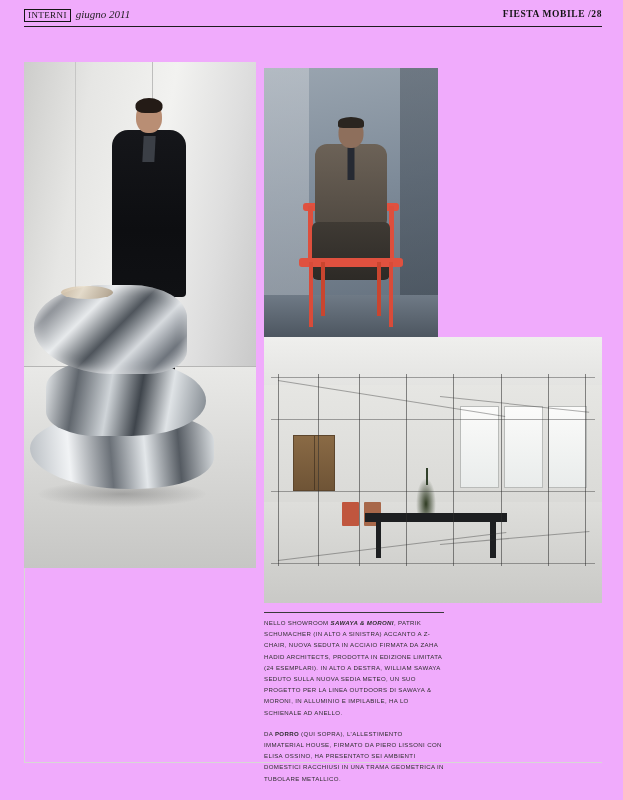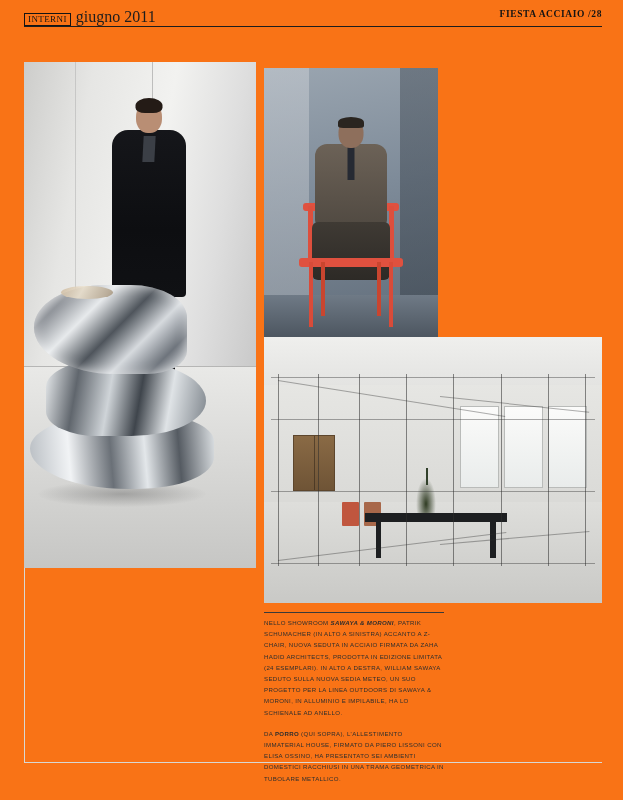--- a/index.html
+++ b/index.html
@@ -12,21 +12,21 @@
     height: 800px;
     overflow: hidden;
     font-family: "Liberation Sans", sans-serif;
     color: #2b2b2b;
   }
 
   .page {
     position: relative;
     width: 623px;
     height: 800px;
-    background: #f97316;
+    background: #f0abfc;
   }
 
   
   .masthead {
     position: absolute;
     left: 24px;
     top: 8px;
     width: 578px;
     height: 18px;
     border-bottom: 1.5px solid #1d1d1d;
@@ -43,21 +43,22 @@
     font-family: "Liberation Serif", serif;
     font-size: 9px;
     letter-spacing: 0.4px;
     color: #141414;
     border: 1px solid #141414;
     padding: 1px 3px 1px 3px;
     line-height: 1;
   }
   .mast-date {
     font-family: "Liberation Serif", serif;
-    font-size: 16px;
+    font-style: italic;
+    font-size: 11px;
     color: #1d1d1d;
   }
   .masthead-right {
     position: absolute;
     right: 0;
     top: 1px;
     font-family: "Liberation Serif", serif;
     font-size: 9.5px;
     letter-spacing: 0.6px;
     color: #141414;
@@ -556,21 +557,21 @@
 <body>
 
 <div class="page">
 
   <div class="masthead">
     <div class="masthead-left">
       <span class="mast-brand">INTERNI</span>
       <span class="mast-date">giugno 2011</span>
     </div>
     <div class="masthead-right">
-      <span>FIESTA ACCIAIO /</span><span class="folio">28</span>
+      <span>FIESTA MOBILE /</span><span class="folio">28</span>
     </div>
   </div>
 
   <div class="left-rule"></div>
   <div class="bottom-rule"></div>
 
   <div class="photo photo-main">
     <div class="pm-bg"></div>
     <div class="pm-wall-seam"></div>
     <div class="pm-wall-seam2"></div>

